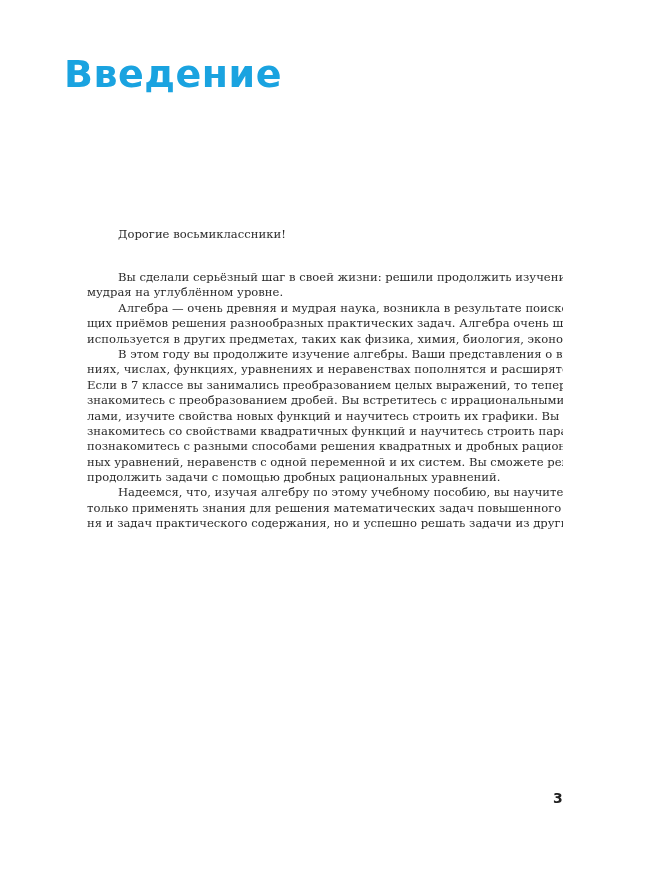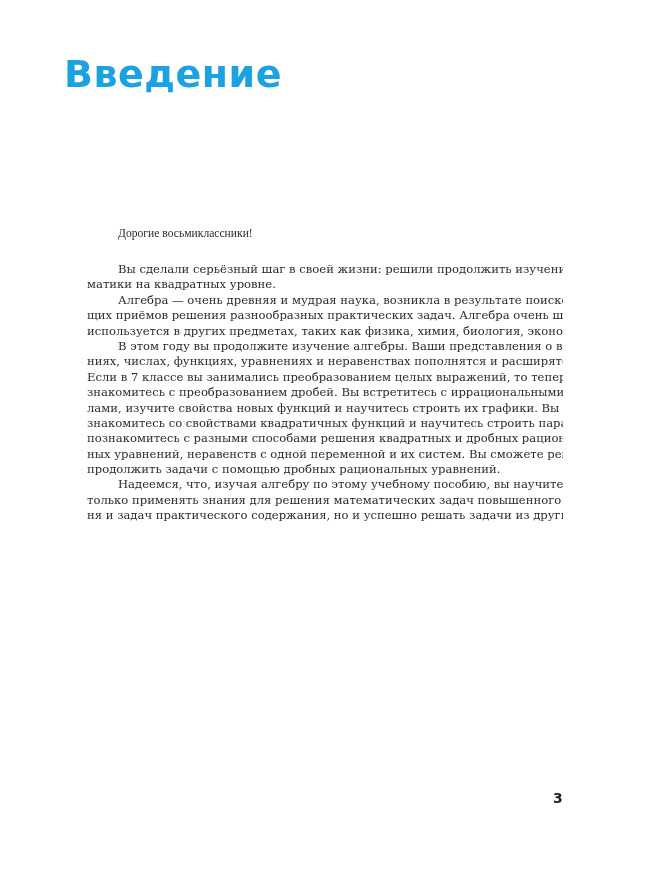--- a/index.html
+++ b/index.html
@@ -8,21 +8,21 @@
   }
   .title {
     position: absolute; left: 64px; top: 52px;
     font-family: "DejaVu Sans", sans-serif; font-weight: bold;
     font-size: 38px; color: #1aa3e0; letter-spacing: 0.5px; margin: 0;
   }
   .body-text {
     position: absolute; left: 87px; top: 226px; width: 476px;
     font-family: "DejaVu Serif", serif; font-size: 11.6px; color: #2b2b2b;
   }
-  .greeting { margin: 0 0 20px 31px; height: 16px; line-height: 16px; font-family: Liberation Serif, serif; }
+  .greeting { margin: 0 0 28px 31px; height: 16px; line-height: 16px; }
   .para { margin: 0; }
   .line {
     display: block; height: 15.4px; line-height: 15.4px;
     text-align: justify; text-align-last: justify; white-space: nowrap; overflow: hidden;
   }
   .line.indent { padding-left: 31px; }
   .line.last { text-align-last: left; }
   .page-number {
     position: absolute; left: 553px; top: 790px;
     font-family: "DejaVu Sans", sans-serif; font-weight: bold; font-size: 14px; color: #222;
@@ -31,21 +31,21 @@
 </head>
 <body>
 
 <h1 class="title" style="color: rgb(26, 163, 224);">Введение</h1>
 
 <div class="body-text">
   <p class="greeting">Дорогие восьмиклассники!</p>
 
   <p class="para">
     <span class="line indent">Вы сделали серьёзный шаг в своей жизни: решили продолжить изучение мате-</span>
-    <span class="line last">матики на квадратных уровне.</span>
+    <span class="line last">мудрая на углублённом уровне.</span>
   </p>
 
   <p class="para">
     <span class="line indent">Алгебра — очень древняя и мудрая наука, возникла в результате поисков об-</span>
     <span class="line">щих приёмов решения разнообразных практических задач. Алгебра очень широко</span>
     <span class="line">используется в других предметах, таких как физика, химия, биология, экономи-</span>
   </p>
 
   <p class="para">
     <span class="line indent">В этом году вы продолжите изучение алгебры. Ваши представления о выраже-</span>

